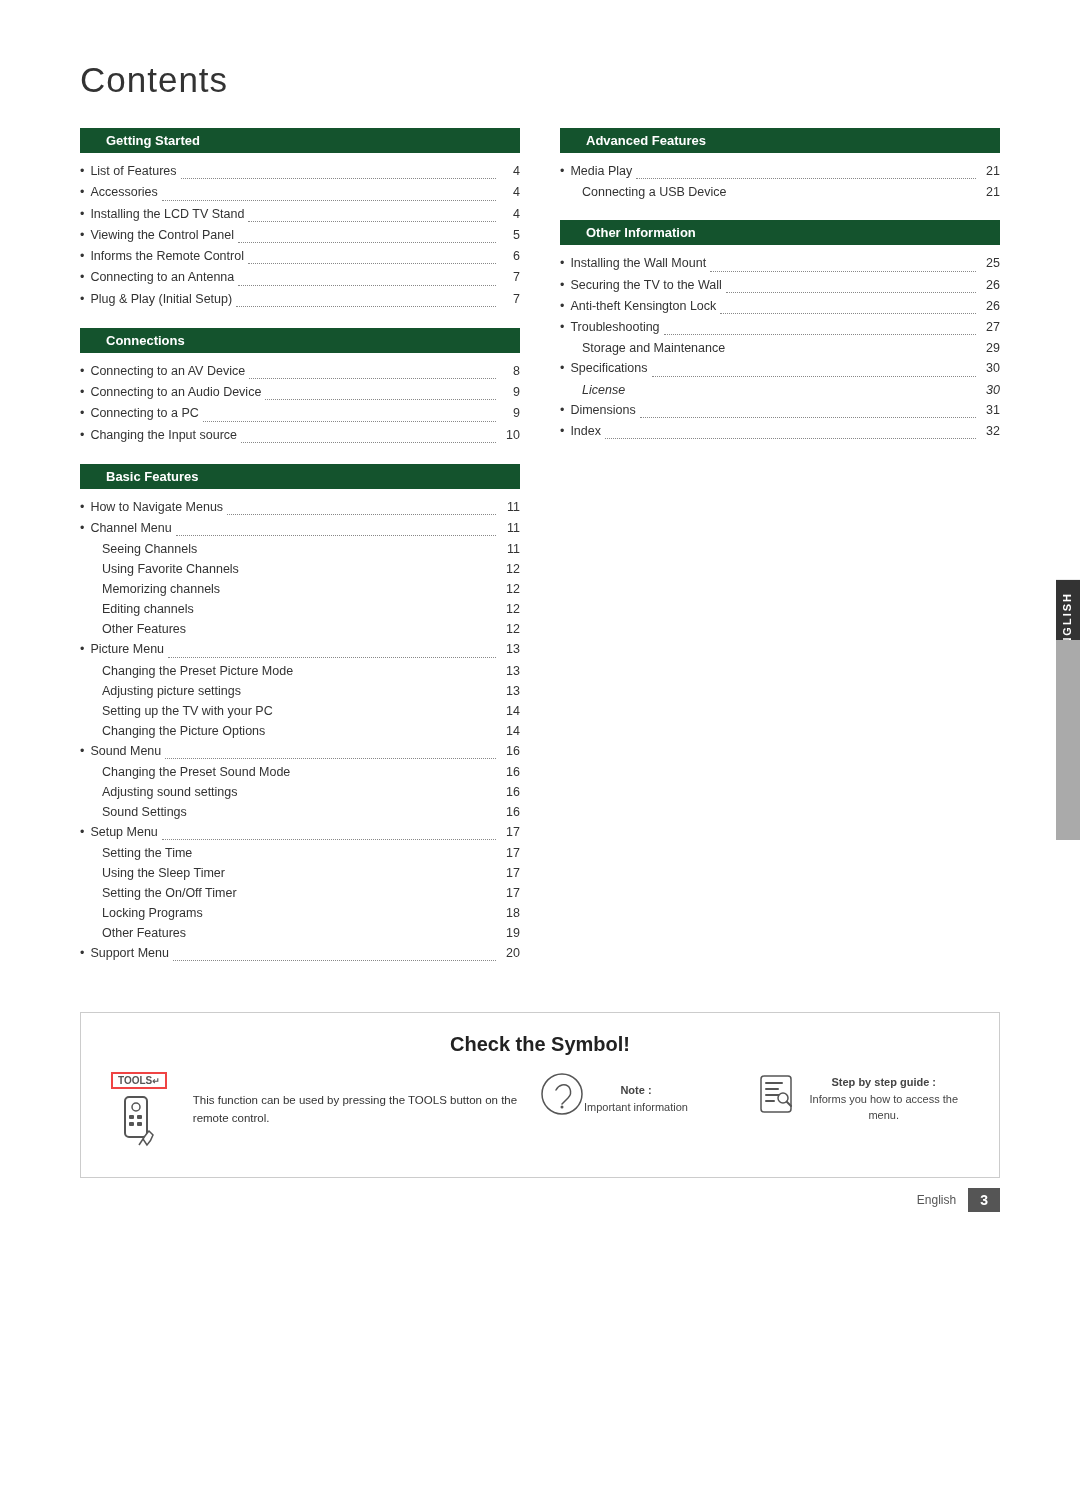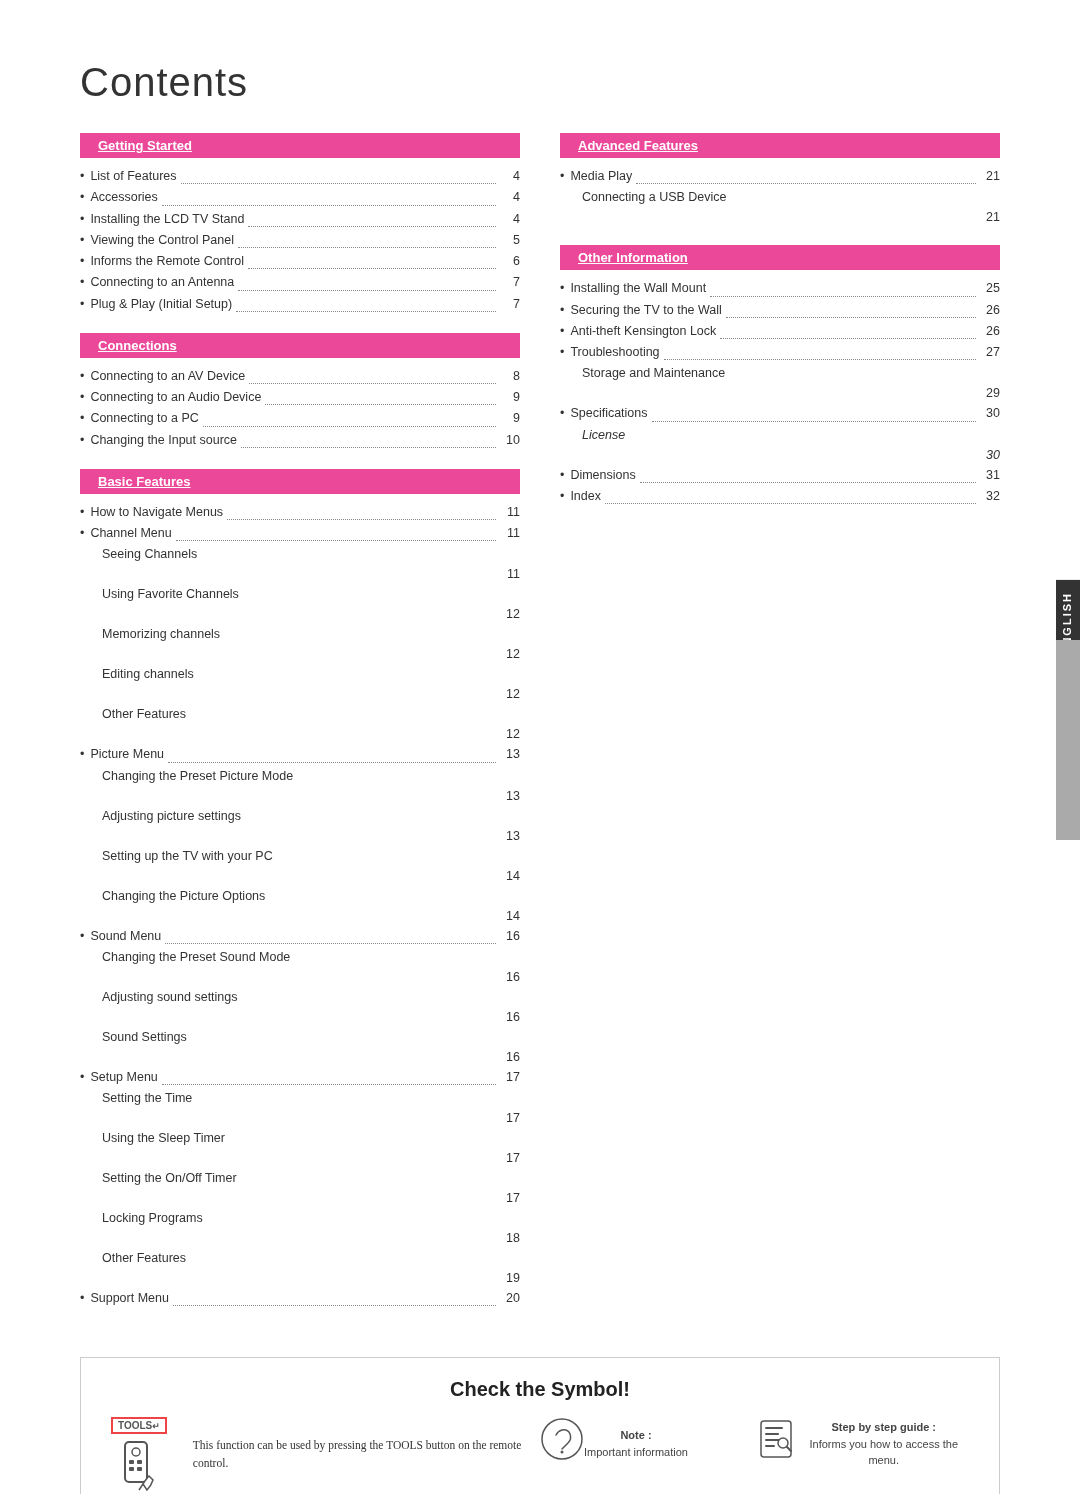--- a/index.html
+++ b/index.html
@@ -12,48 +12,47 @@
       min-height: 1494px;
       position: relative;
     }
 
     .page-wrapper {
       padding: 60px 80px 0 80px;
       position: relative;
     }
 
     .page-title {
-      font-size: 40px;
+      font-size: 35px;
       font-weight: 300;
       color: #333;
       margin-bottom: 28px;
       letter-spacing: 1px;
     }
 
     .two-col {
       display: flex;
       gap: 40px;
     }
 
     .col-left {
       flex: 1;
     }
 
     .col-right {
       flex: 1;
     }
 
     .section-header {
-      background: #ec4899;
+      background: #14532d;
       color: #fff;
       font-size: 13px;
       font-weight: bold;
-      padding: 5px 18px;
+      padding: 5px 26px;
       margin-bottom: 8px;
-      text-decoration: underline;
     }
 
     .toc-list {
       list-style: none;
       margin-bottom: 18px;
       padding-left: 0;
     }
 
     .toc-list li {
       font-size: 12.5px;
@@ -91,21 +90,20 @@
       flex-shrink: 0;
       min-width: 20px;
       text-align: right;
     }
 
     .toc-entry-indent {
       display: flex;
       width: 100%;
       justify-content: space-between;
       padding-left: 0;
-      flex-direction: column;
     }
 
     .toc-entry-indent .page-num {
       flex-shrink: 0;
       min-width: 20px;
       text-align: right;
     }
 
     
     .lang-tab {
@@ -562,21 +560,21 @@
               <rect x="14" y="20" width="5" height="4" rx="1" fill="#555"></rect>
               <rect x="22" y="20" width="5" height="4" rx="1" fill="#555"></rect>
               <rect x="14" y="27" width="5" height="4" rx="1" fill="#555"></rect>
               <rect x="22" y="27" width="5" height="4" rx="1" fill="#555"></rect>
 
               <path d="M28 44 Q32 38 34 36 L38 40 Q36 46 32 50 Z" stroke="#555" stroke-width="1.5" fill="white"></path>
               <path d="M28 44 L24 50" stroke="#555" stroke-width="1.5"></path>
             </svg>
           </div>
         </div>
-        <div class="symbol-desc" style="padding-top:20px;font-family:Liberation Serif, serif;">This function can be used by pressing the TOOLS button on the remote control.</div>
+        <div class="symbol-desc" style="padding-top:20px;">This function can be used by pressing the TOOLS button on the remote control.</div>
       </div>
 
       <div class="symbol-item">
         <div style="margin-bottom:6px;">
           <svg width="44" height="44" viewBox="0 0 44 44" fill="none" xmlns="http://www.w3.org/2000/svg">
             <ellipse cx="22" cy="22" rx="20" ry="20" stroke="#555" stroke-width="1.5" fill="white"></ellipse>
             <path d="M16 18 Q18 14 22 13 Q28 12 30 17 Q32 22 28 26 L22 32" stroke="#555" stroke-width="1.5" fill="none" stroke-linecap="round"></path>
             <circle cx="22" cy="35" r="1.5" fill="#555"></circle>
           </svg>
         </div>

